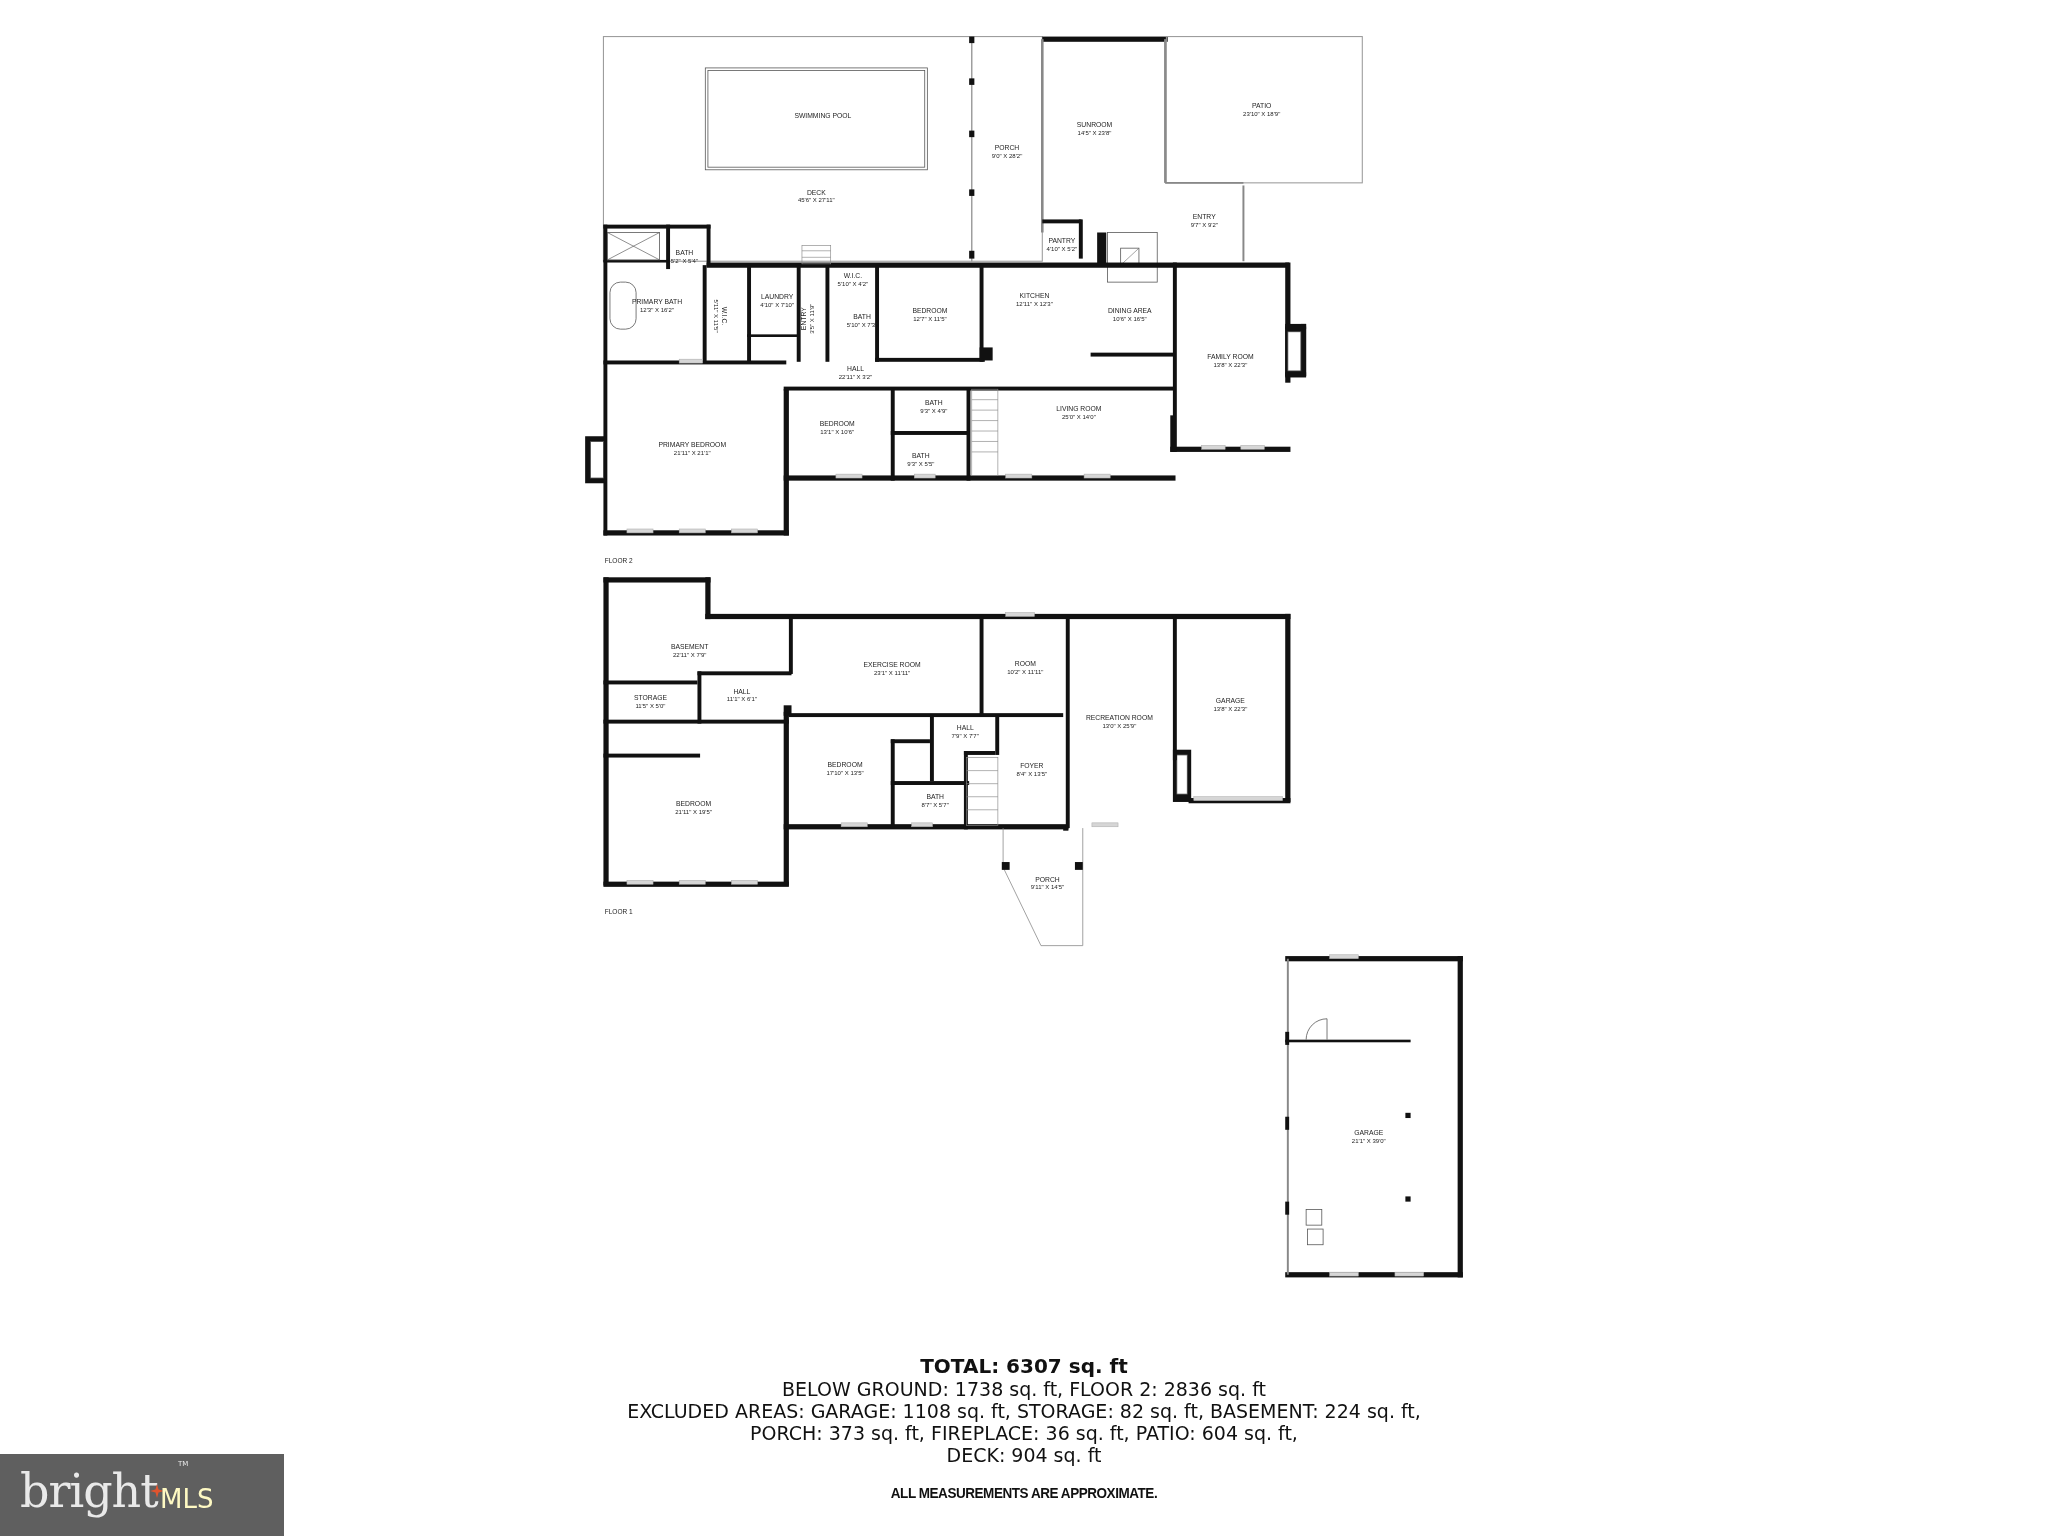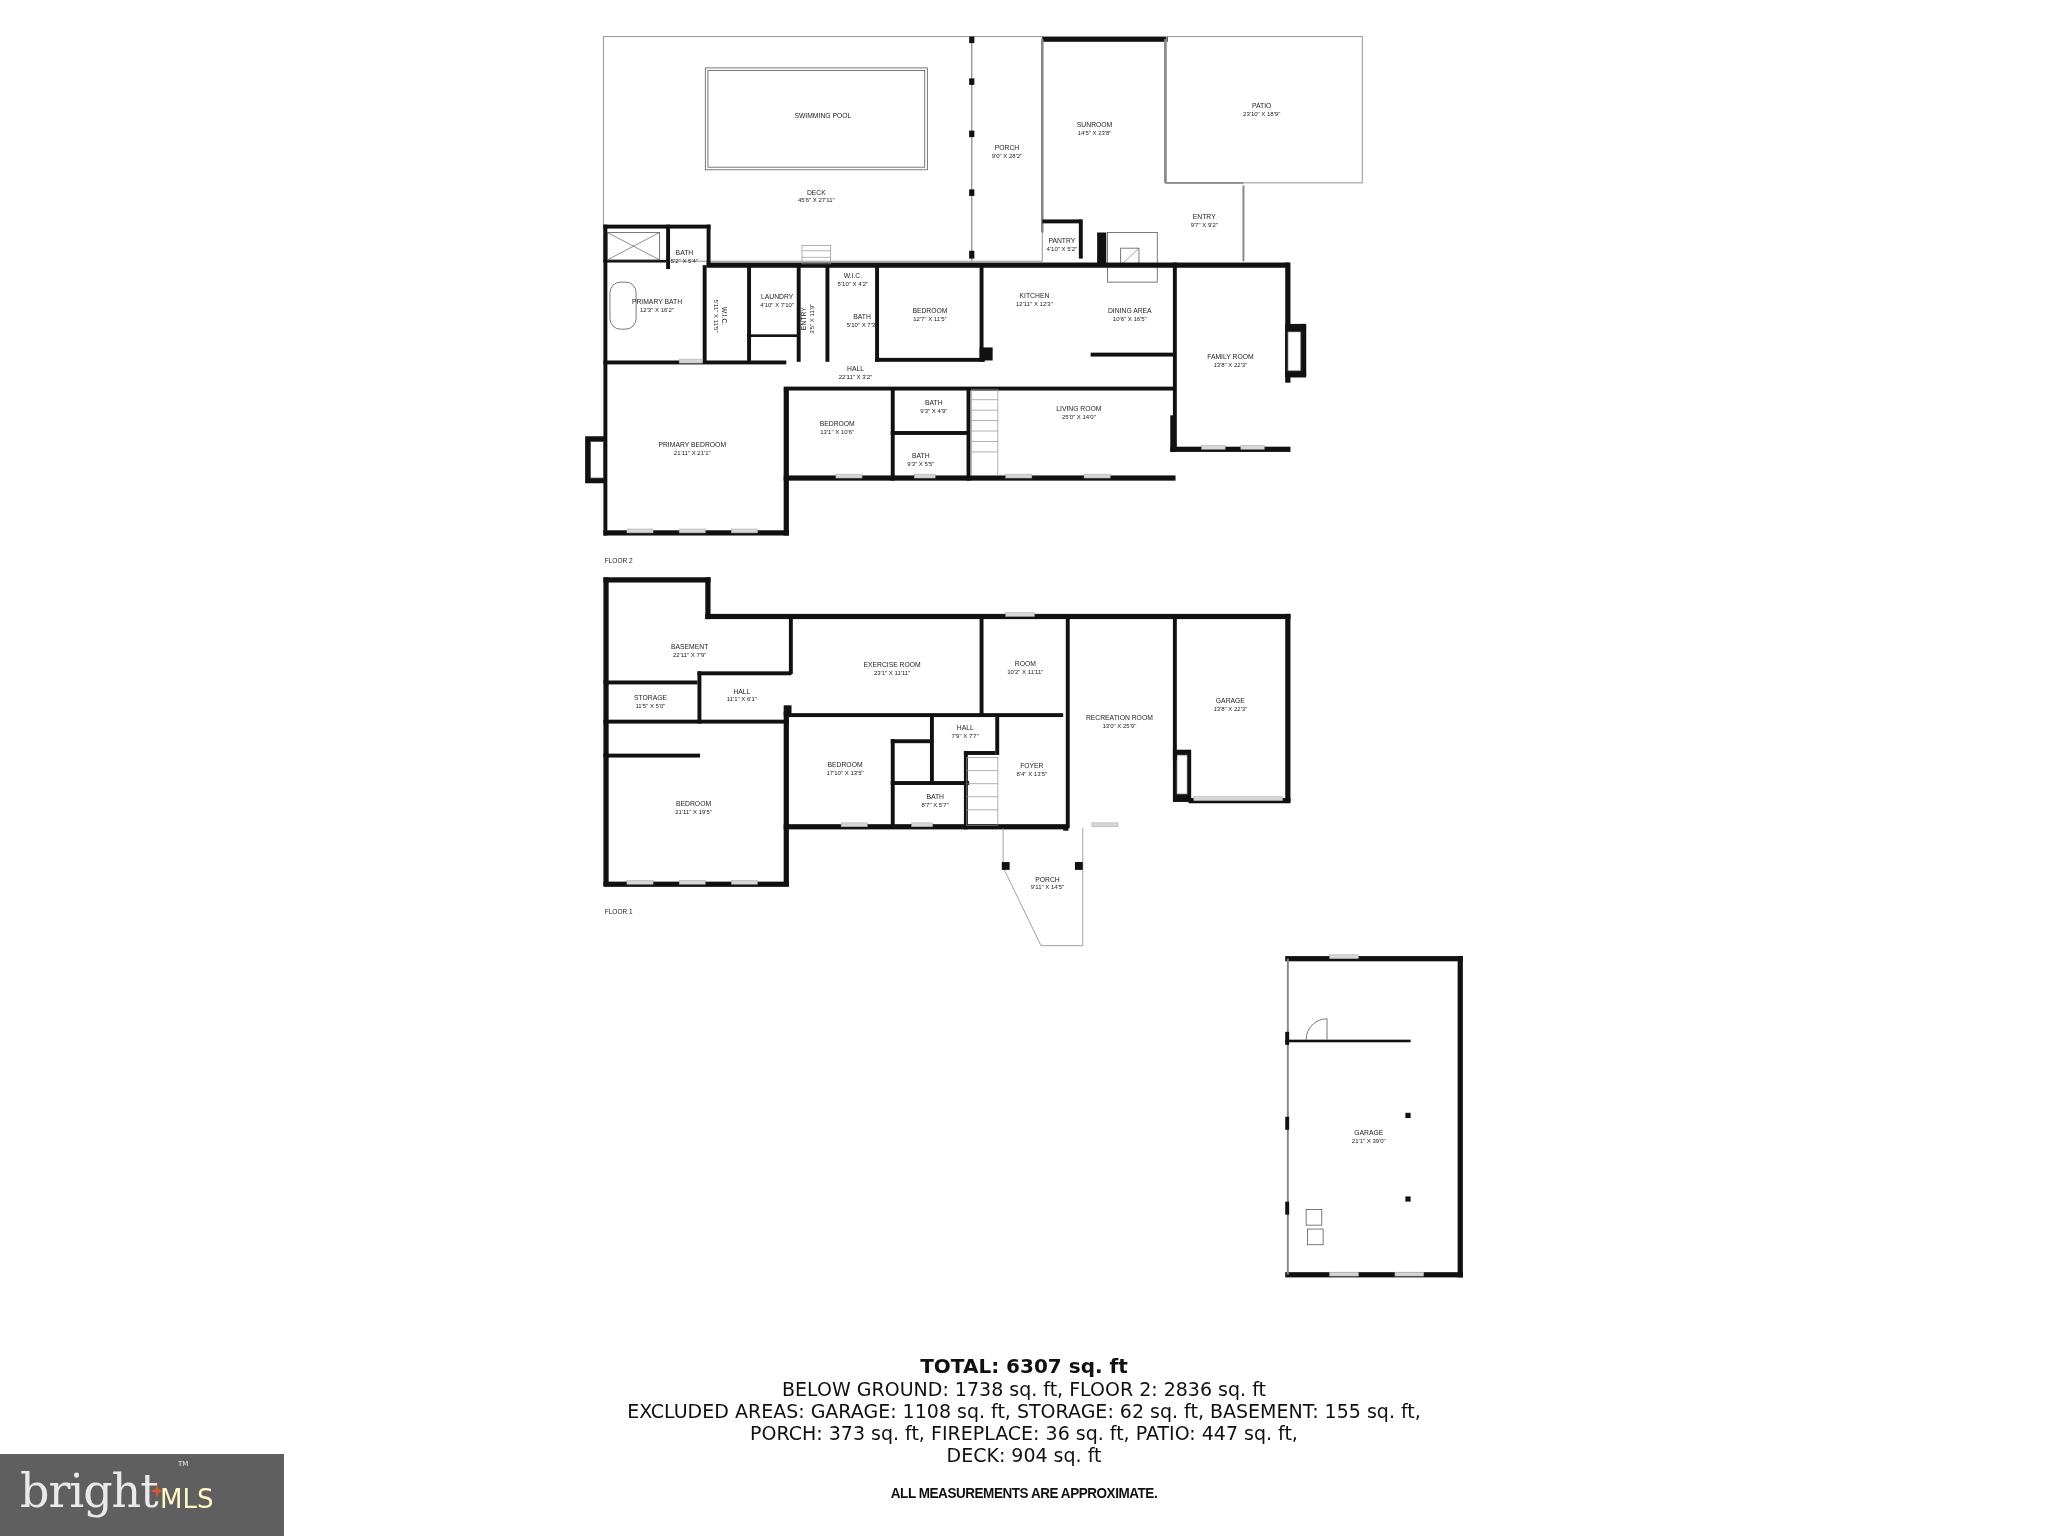--- a/index.html
+++ b/index.html
@@ -280,22 +280,22 @@
     <rect x="1001" y="941" width="12" height="12" class="thinb"></rect>
     <path d="M1000 796 A 16 16 0 0 1 1016 780 L1016 796" class="thinb"></path>
     <text class="rname" x="1048" y="869">GARAGE</text>
     <text class="rdim" x="1048" y="875">21'1" X 39'0"</text>
   </g>
 </svg>
 
 <div class="summary">
   <div class="total">TOTAL: 6307 sq. ft</div>
   <div class="line" style="top:1378px;">BELOW GROUND: 1738 sq. ft, FLOOR 2: 2836 sq. ft</div>
-  <div class="line" style="top:1400px;">EXCLUDED AREAS: GARAGE: 1108 sq. ft, STORAGE: 62 sq. ft, BASEMENT: 155 sq. ft,</div>
-  <div class="line" style="top:1422px;">PORCH: 373 sq. ft, FIREPLACE: 36 sq. ft, PATIO: 447 sq. ft,</div>
+  <div class="line" style="top:1400px;">EXCLUDED AREAS: GARAGE: 1108 sq. ft, STORAGE: 82 sq. ft, BASEMENT: 224 sq. ft,</div>
+  <div class="line" style="top:1422px;">PORCH: 373 sq. ft, FIREPLACE: 36 sq. ft, PATIO: 604 sq. ft,</div>
   <div class="line" style="top:1444px;text-align:center;">DECK: 904 sq. ft</div>
 </div>
 <div class="approx">ALL MEASUREMENTS ARE APPROXIMATE.</div>
 
 <div class="logo">
   <span class="word">bright</span>
   <svg class="star" viewBox="0 0 14 14">
       <path d="M7 0 L8.5 5.5 L14 7 L8.5 8.5 L7 14 L5.5 8.5 L0 7 L5.5 5.5 Z" fill="#e0542e"></path>
     </svg>
   <span class="tm">TM</span>

